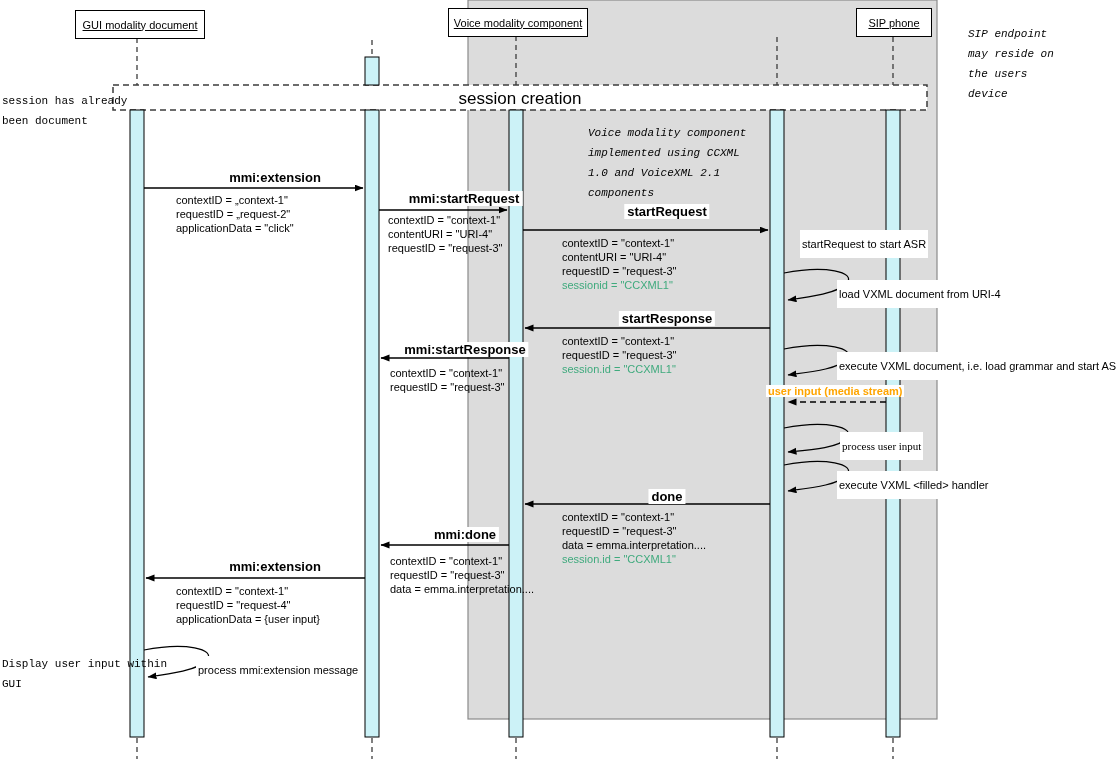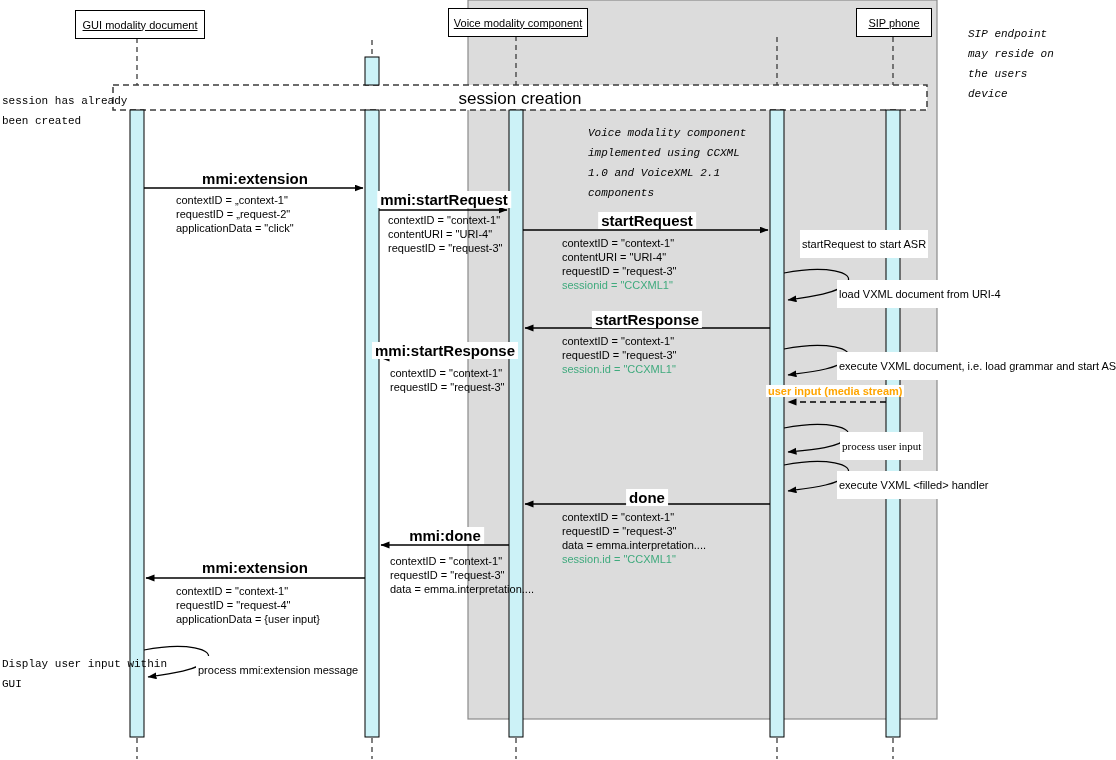--- a/index.html
+++ b/index.html
@@ -11,22 +11,22 @@
   .comp-box {
     position:absolute; z-index:2; background:#fff; border:1.5px solid #000;
     display:flex; align-items:center; justify-content:center; text-align:center;
     font-size:11px; line-height:14px; white-space:pre-line;
   }
   .comp-box span { text-decoration:underline; }
   .session-label { position:absolute; z-index:3; text-align:center; font-size:17px; }
   .note { position:absolute; z-index:3; font-size:11px; line-height:20px; white-space:pre-line;font-family:Liberation Mono, monospace; }
   .italic { font-style:italic; }
   .msg-label {
-    position:absolute; z-index:3; font-size:15px; font-weight:bold; white-space:nowrap;
-    background:#fff; padding:0 3px; transform:translateX(-50%);
+    position:absolute; z-index:3; font-size:13px; font-weight:bold; white-space:nowrap;
+    background:#fff; padding:0 3px; transform:translateX(-50%);margin-left:20px;
   }
   .annot {
     position:absolute; z-index:3; font-size:11px; white-space:nowrap;
     background:#fff; padding:8px 2px;
   }
   .params {
     position:absolute; z-index:3; font-size:11px; line-height:14px; white-space:pre-line;
   }
   .green-line { position:absolute; z-index:3; font-size:11px; line-height:14px; color:var(--session-green,#3faa7d); white-space:nowrap; }
   .orange-label {
@@ -104,31 +104,31 @@
     <span>SIP phone</span>
   </div>
 
   <div class="session-label" style="left:113px; top:89px; width:814px;">session creation</div>
 
   <div class="note italic" style="left:968px; top:24px;">SIP endpoint
 may reside on
 the users
 device</div>
   <div class="note" style="left:2px; top:91px;">session has already
-been created</div>
+been document</div>
   <div class="note italic" style="left:588px; top:123px;">Voice modality component
 implemented using CCXML
 1.0 and VoiceXML 2.1
 components</div>
   <div class="note" style="left:2px; top:654px;">Display user input within
 GUI</div>
 
   <div class="msg-label" style="left:255px; top:170px;">mmi:extension</div>
   <div class="msg-label" style="left:444px; top:191px;">mmi:startRequest</div>
-  <div class="msg-label" style="left:647px; top:212px;">startRequest</div>
+  <div class="msg-label" style="left:647px; top:204px;">startRequest</div>
   <div class="msg-label" style="left:647px; top:311px;">startResponse</div>
   <div class="msg-label" style="left:445px; top:342px;">mmi:startResponse</div>
   <div class="orange-label" style="left:766px; top:385px;">user input (media stream)</div>
   <div class="msg-label" style="left:647px; top:489px;">done</div>
   <div class="msg-label" style="left:445px; top:527px;">mmi:done</div>
   <div class="msg-label" style="left:255px; top:559px;">mmi:extension</div>
 
   <div class="params" style="left:176px; top:193px;">contextID = „context-1"
 requestID = „request-2"
 applicationData = "click"</div>

